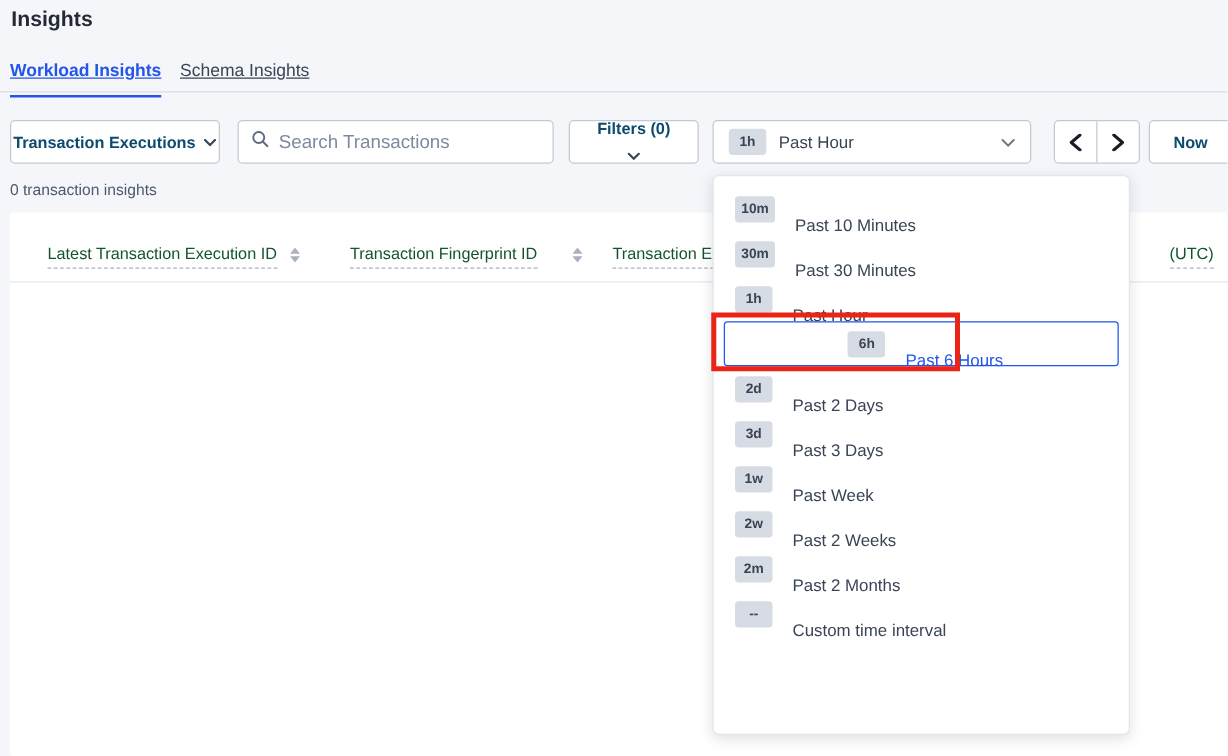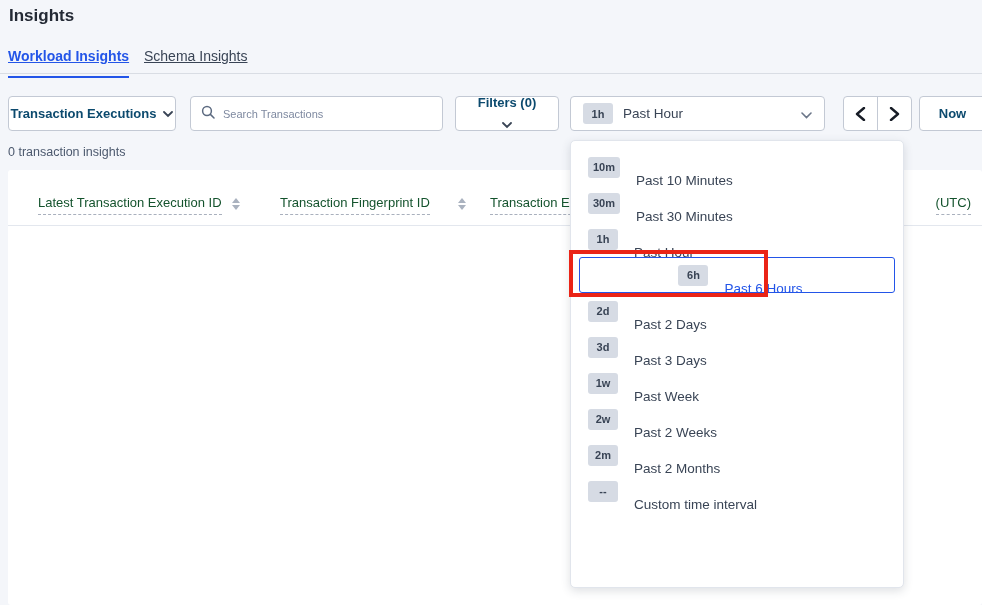--- a/index.html
+++ b/index.html
@@ -41,21 +41,21 @@
   .btn-type   { left:8px;   width:168px; }
   .btn-filter { left:455px; width:104px;flex-direction:column; }
   .btn-now    { left:919px; width:67px; }
 
   .search-box {
     position:absolute; left:190px; top:96px; width:253px; height:35px;
     background:#fff; border:1px solid var(--border); border-radius:4px;
     display:flex; align-items:center; padding:0 10px; gap:8px;
   }
   .search-box input {
-    border:none; outline:none; flex:1; font-size:11px;
+    border:none; outline:none; flex:1; font-size:15px;
     font-family:"Liberation Sans",sans-serif; color:#14532d; background:transparent;
   }
   .search-box input::placeholder { color:#7e89a0; }
 
   .time-picker {
     position:absolute; left:570px; top:96px; width:255px; height:35px;
     background:#fff; border:1px solid var(--border); border-radius:4px;
     display:flex; align-items:center; padding:0 12px; gap:10px; cursor:pointer;
   }
   .time-picker .chev { margin-left:auto; }

